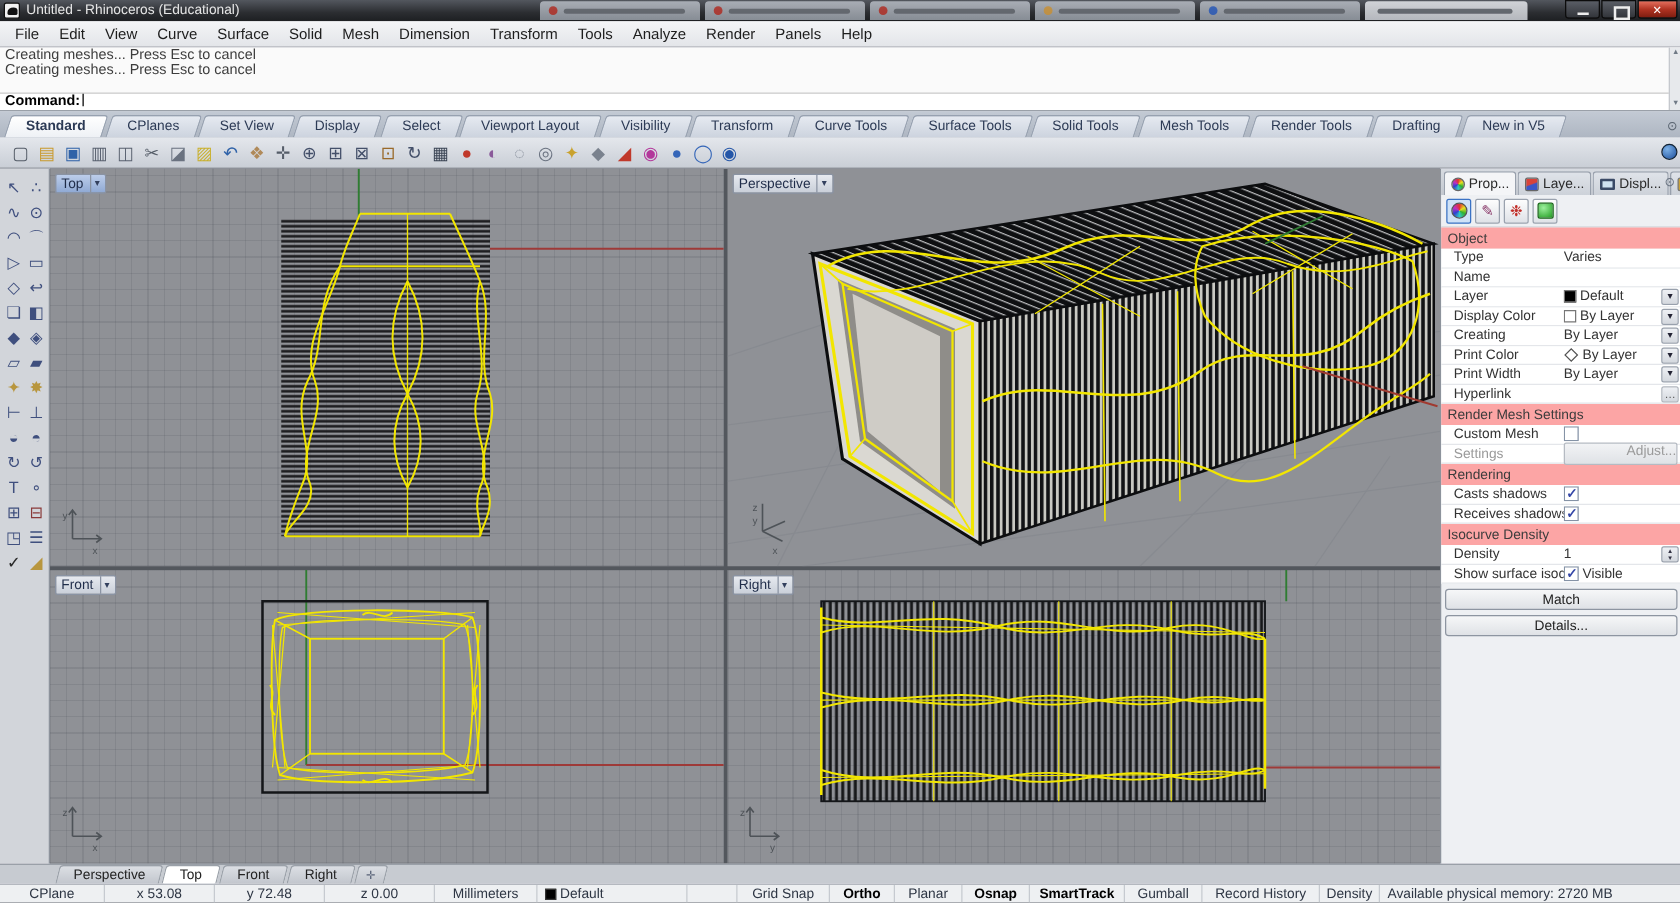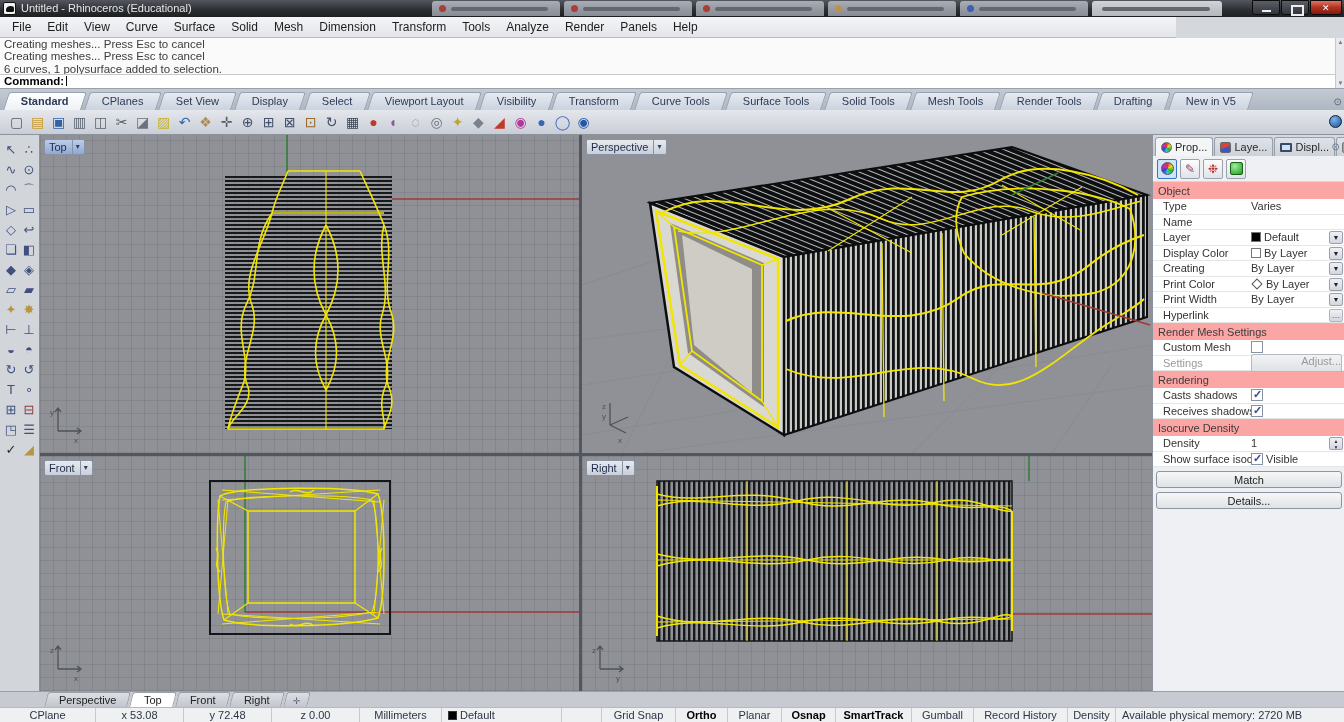--- a/index.html
+++ b/index.html
@@ -22,21 +22,21 @@
   .ghosttab.lite { background:linear-gradient(#e8eaee,#cfd3d9); }
   .winbtns { position:absolute; right:2px; top:0; height:16px; display:flex; }
   .winbtn { width:28px; height:15px; margin-left:1px; border:1px solid #0c0c0c; border-radius:0 0 3px 3px;
     background:linear-gradient(#5a5e66,#32353a); position:relative; }
   .winbtn.close { width:32px; background:linear-gradient(#e4705e,#b03322 50%,#7e1d10); }
   .winbtn.min::after { content:""; position:absolute; left:9px; top:9px; width:9px; height:2px; background:#eee; }
   .winbtn.max::after { content:""; position:absolute; left:9px; top:4px; width:9px; height:7px; border:2px solid #eee; }
   .winbtn.close::after { content:"\2715"; color:#fff; font-size:9px; position:absolute; left:11px; top:2px; }
 
   
-  .menubar { position:absolute; left:0; top:17px; width:1176px; height:21px;
+  .menubar { position:absolute; left:0; top:17px; width:1344px; height:21px;
     background:linear-gradient(#f4f5f7,#e3e5e9); border-bottom:1px solid #b9bcc2;
     display:flex; align-items:center; padding-left:4px; }
   .menuitem { font-size:12px; color:#1d1d1d; padding:0 8px; line-height:20px; }
 
   
   .cmdarea { position:absolute; left:0; top:38px; width:1344px; height:51px; background:#fafafa;
     border-bottom:1px solid #9aa0a8; }
   .cmdhist { font-size:11.5px; color:#3d3d3d; line-height:12.3px; padding-left:4px; white-space:nowrap; }
   .cmdline { position:absolute; left:0; bottom:0; width:1344px; height:14px; border-top:1px solid #c9c9c9;
     background:#fff; font-size:11.5px; padding-left:4px; }
@@ -196,21 +196,20 @@
   <span class="menuitem">Tools</span>
   <span class="menuitem">Analyze</span>
   <span class="menuitem">Render</span>
   <span class="menuitem">Panels</span>
   <span class="menuitem">Help</span>
 </div>
 
 <div class="cmdarea">
   <div class="cmdhist">Creating meshes... Press Esc to cancel</div>
   <div class="cmdhist">Creating meshes... Press Esc to cancel</div>
-  <div class="cmdhist">6 curves, 1 polysurface added to selection.</div>
   <div class="cmdline">
     <span class="cmdprompt">Command:</span><span class="caret"></span>
   </div>
   <div class="cmdscroll">
       <i>▲</i>
       <i class="dn">▼</i>
     </div>
 </div>
 
 <div class="tabsrow">
@@ -595,21 +594,21 @@
 
 <div class="vptabs">
   <div class="vtab"><span>Perspective</span></div>
   <div class="vtab active"><span>Top</span></div>
   <div class="vtab"><span>Front</span></div>
   <div class="vtab"><span>Right</span></div>
   <div class="vtab add"></div>
 </div>
 
 <div class="statusbar">
-  <div class="sseg" style="width:96px">CPlane</div>
+  <div class="sseg" style="width:84px">CPlane</div>
   <div class="sseg" style="width:88px">x 53.08</div>
   <div class="sseg" style="width:88px">y 72.48</div>
   <div class="sseg" style="width:88px">z 0.00</div>
   <div class="sseg" style="width:82px">Millimeters</div>
   <div class="sseg left" style="width:120px">
       <span class="sw"></span>
       <span>Default</span>
     </div>
   <div class="sspacer"></div>
   <div class="sseg" style="width:74px">Grid Snap</div>

